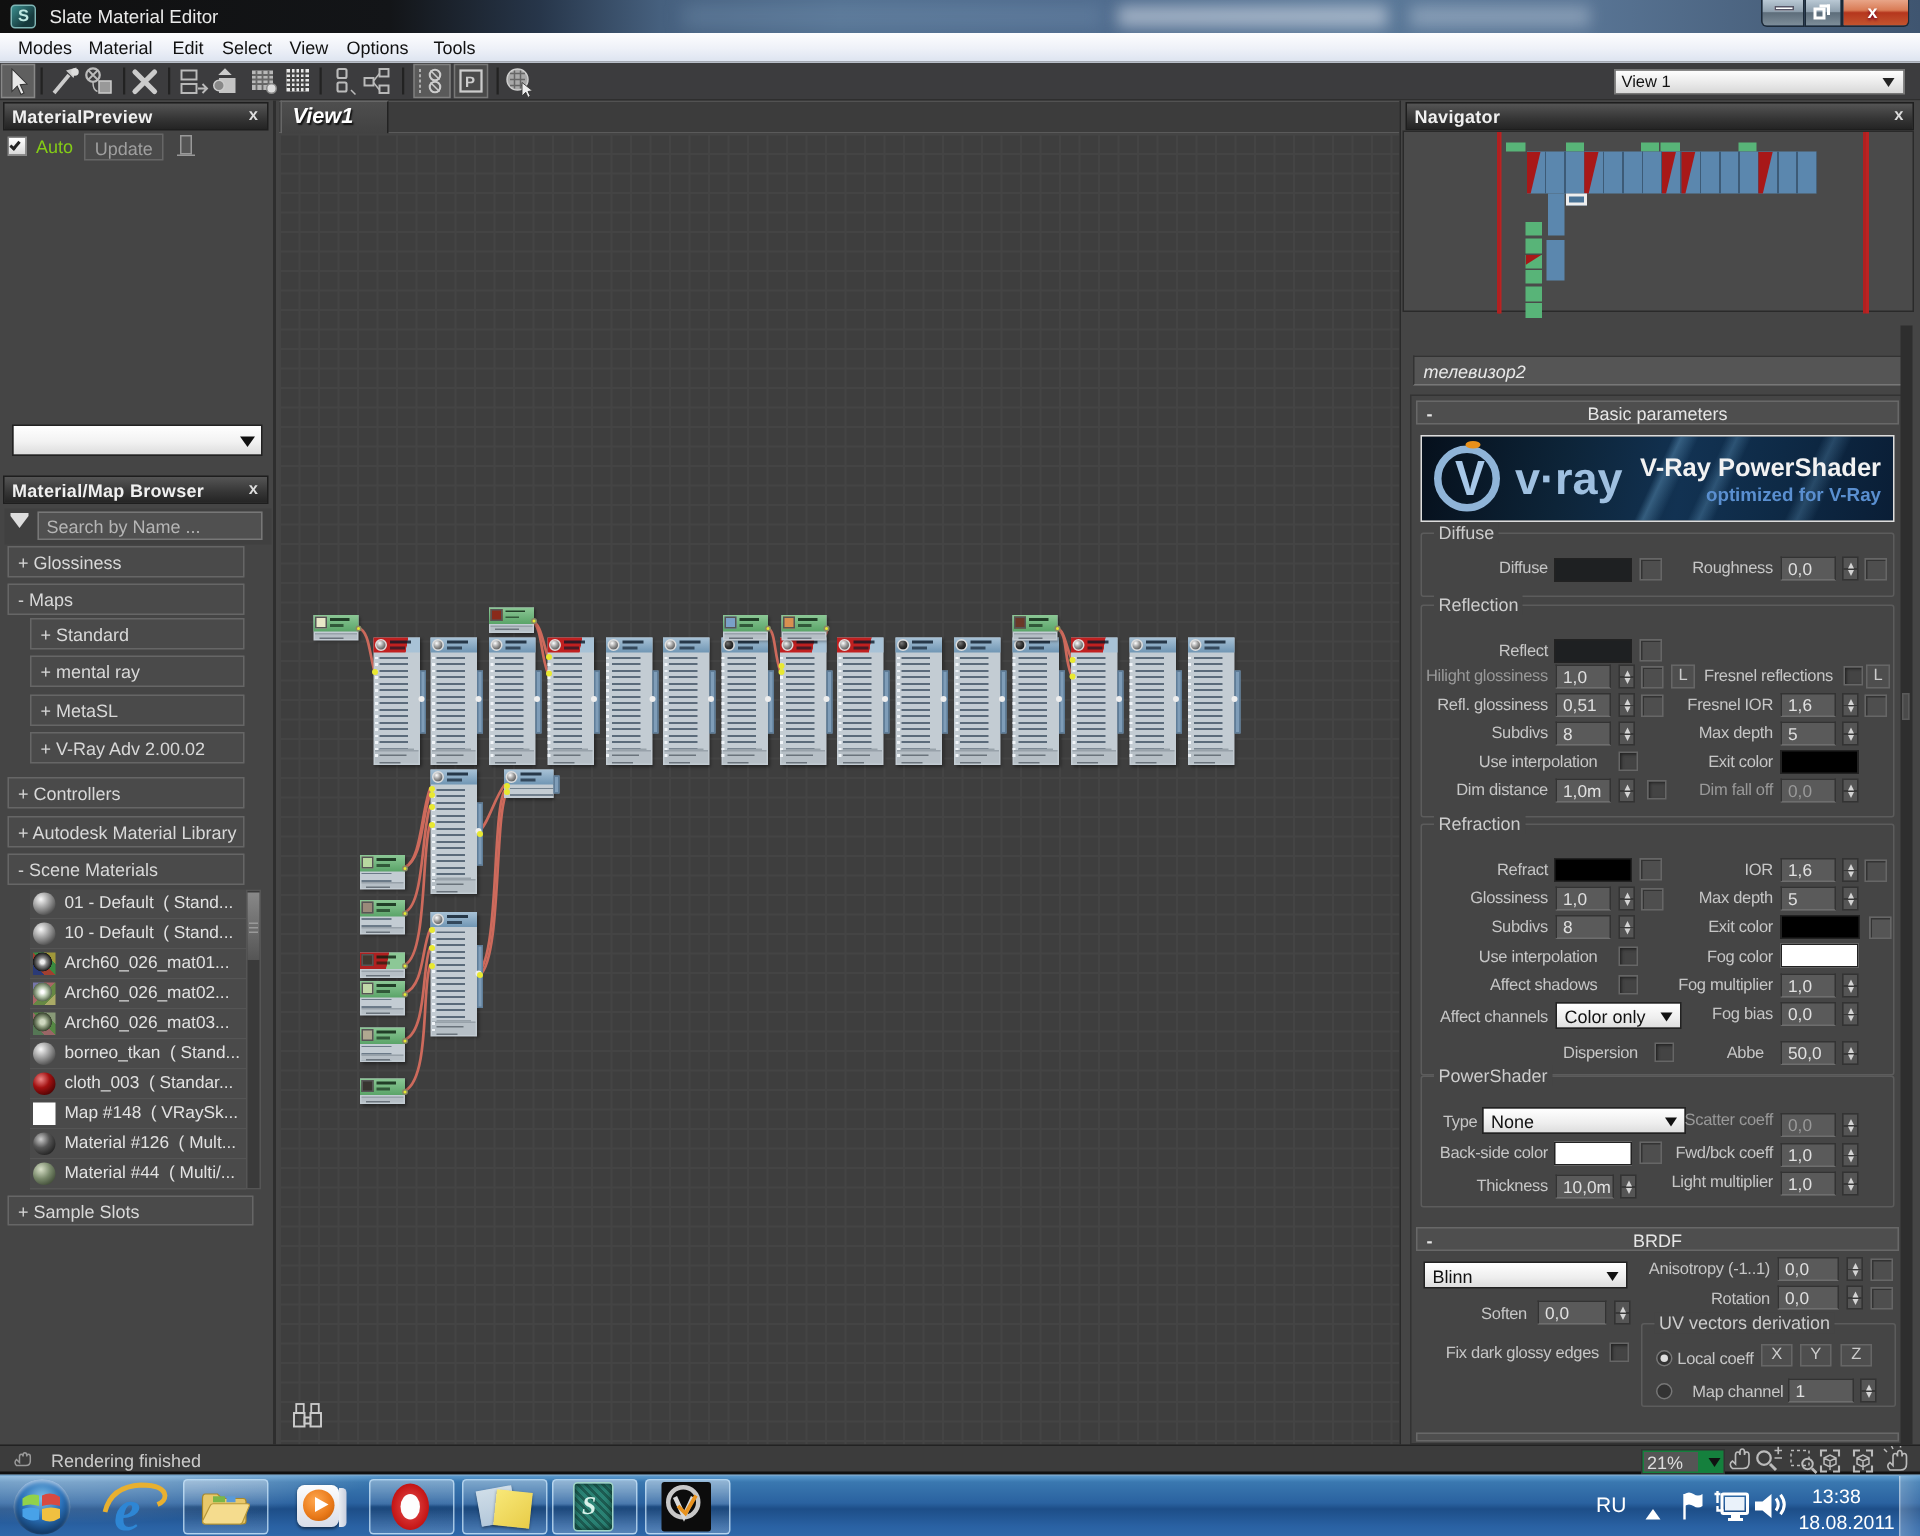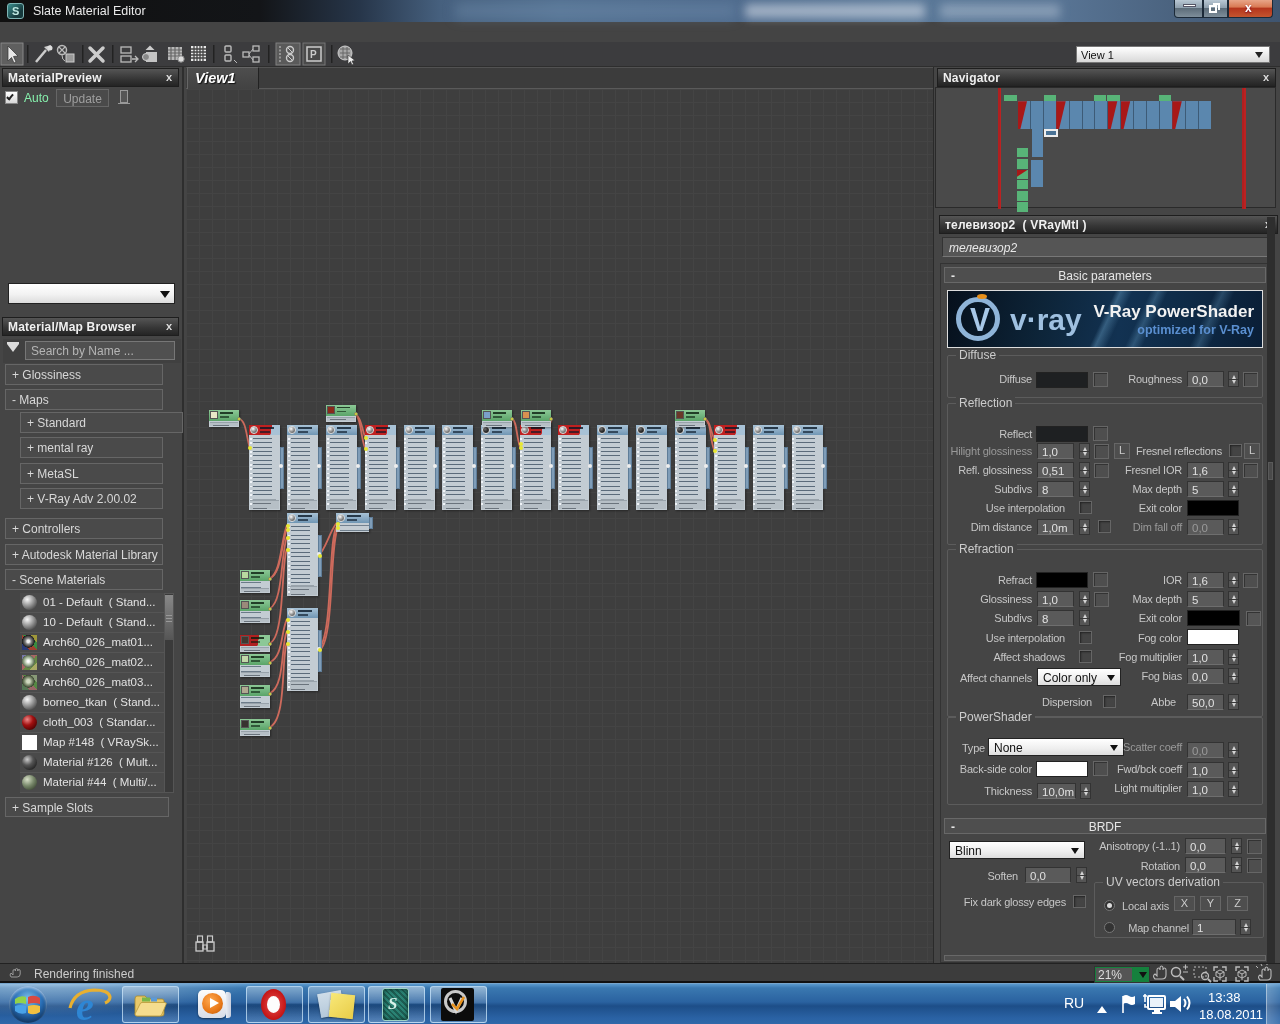--- a/index.html
+++ b/index.html
@@ -172,20 +172,29 @@
           <span></span>
         </div>
       <div id="wb2" class="wbtn">
           <span></span>
           <i style="position:absolute;left:9px;top:3px;width:7px;height:7px;border:2px solid #fff;border-left:none;border-bottom:none"></i>
         </div>
       <div id="wb3" class="wbtn">
           <span>x</span>
         </div>
     </div>
+  </div>
+  <div id="menubar" class="abs">
+    <span style="left:12px">Modes</span>
+    <span style="left:59px">Material</span>
+    <span style="left:115px">Edit</span>
+    <span style="left:148px">Select</span>
+    <span style="left:193px">View</span>
+    <span style="left:231px">Options</span>
+    <span style="left:289px">Tools</span>
   </div>
   <div id="toolbar" class="abs">
       <svg width="380" height="25" style="position:absolute;left:0;top:0">
 <rect x="1" y="1" width="22" height="22" fill="#5f5f5f" stroke="#888"></rect>
 <path d="M8,4 L8,19 L11.5,15.5 L14,21 L16,20 L13.5,14.5 L18,14 Z" fill="#e8e8e8" stroke="#333" stroke-width="0.7"></path>
 <rect x="27" y="3" width="1.5" height="18" fill="#222"></rect>
 <path d="M36,20 L46,8" stroke="#ccc" stroke-width="2.5"></path>
         <path d="M44,5 L49,10 L51,3 Z" fill="#ccc"></path>
         <circle cx="50" cy="6" r="2.5" fill="#ddd"></circle>
 <circle cx="62" cy="8" r="4.5" fill="none" stroke="#bbb" stroke-width="1.5"></circle>
@@ -235,21 +244,21 @@
     </div>
 
   <div id="main" class="abs">
     <div id="leftcol" class="abs">
       <div class="phead" style="top:1px">
           <i>MaterialPreview</i>
           <b>x</b>
         </div>
       <div class="abs" style="left:5px;top:24px;width:13px;height:13px;background:linear-gradient(#fff,#d8d8d8);border:1px solid #888"></div>
       <div class="abs" style="left:8px;top:26px;width:4px;height:7px;border:solid #222;border-width:0 2px 2px 0;transform:rotate(40deg)"></div>
-      <div class="abs" style="left:24px;top:24px;color:#86efac;font-size:12px">Auto</div>
+      <div class="abs" style="left:24px;top:24px;color:#84cc16;font-size:12px">Auto</div>
       <div class="abs" style="left:56px;top:22px;width:53px;height:18px;background:#4a4a4a;border:1px solid #666;color:#9f9f9f;font-size:12px;text-align:center;padding-top:2px">Update</div>
       <div class="abs" style="left:120px;top:23px;width:8px;height:13px;border:1px solid #999;background:#555"></div>
       <div class="abs" style="left:118px;top:36px;width:12px;height:1px;background:#999"></div>
       <div class="abs" style="left:8px;top:216px;width:167px;height:21px;background:linear-gradient(#ffffff,#f2f2f2 55%,#dcdcdc);border:1px solid #222"></div>
       <div class="abs" style="left:160px;top:224px;width:0;height:0;border:5px solid transparent;border-top:7px solid #111"></div>
 
       <div class="phead" style="top:250px">
           <i>Material/Map Browser</i>
           <b>x</b>
         </div>
@@ -259,21 +268,21 @@
       <div class="abs" style="left:25px;top:274px;width:150px;height:19px;background:#505050;border:1px solid #777;color:#b5b5b5;font-size:12px">
           <span style="position:absolute;left:5px;top:2px">Search by Name ...</span>
         </div>
 
       <div class="titem" style="left:5px;top:297px;width:158px;height:21px">
           <span>+ Glossiness</span>
         </div>
       <div class="titem" style="left:5px;top:322px;width:158px;height:21px">
           <span>- Maps</span>
         </div>
-      <div class="titem" style="left:20px;top:345px;width:163px;height:21px">
+      <div class="titem" style="left:20px;top:345px;width:143px;height:21px">
           <span>+ Standard</span>
         </div>
       <div class="titem" style="left:20px;top:370px;width:143px;height:21px">
           <span>+ mental ray</span>
         </div>
       <div class="titem" style="left:20px;top:396px;width:143px;height:21px">
           <span>+ MetaSL</span>
         </div>
       <div class="titem" style="left:20px;top:421px;width:143px;height:21px">
           <span>+ V-Ray Adv 2.00.02</span>
@@ -677,24 +686,20 @@
             <div class="abs" style="left:81px;top:71.2px;width:11px;height:9.5px;background:#58b478"></div>
             <div class="abs" style="left:81px;top:81.6px;width:11px;height:9.5px;background:#58b478"></div>
             <div class="abs" style="left:81px;top:81.6px;width:11px;height:9.5px;background:#a81818;clip-path:polygon(0 0,100% 0,0 75%)"></div>
             <div class="abs" style="left:81px;top:91.7px;width:11px;height:9.5px;background:#58b478"></div>
             <div class="abs" style="left:81px;top:103.4px;width:11px;height:9.5px;background:#58b478"></div>
             <div class="abs" style="left:81px;top:114px;width:11px;height:9.5px;background:#58b478"></div>
           </div>
       </div>
 
       <div id="parampanel">
-        <div class="phead" style="left:3px;top:0;width:339px">
-            <i>телевизор2&nbsp; ( VRayMtl )</i>
-            <b>x</b>
-          </div>
         <div id="matname">
             <span>телевизор2</span>
           </div>
         <div class="abs" style="left:4px;top:48px;width:334px;height:700px;border:1px solid #333;background:#454545"></div>
 
         <div class="rollout" style="top:52px"><u>-</u><span>Basic parameters</span></div>
 
         <div class="abs" id="vraybanner" style="left:11px;top:75px;width:316px;height:58px;border:1px solid #ddd;background:linear-gradient(100deg,#06101c 0%,#0d2438 30%,#123252 55%,#0e2a46 75%,#0a1e36 100%);overflow:hidden">
           <div class="abs" style="left:90px;top:-20px;width:150px;height:100px;background:linear-gradient(115deg,transparent 44%,rgba(120,180,220,.35) 47%,transparent 53%,transparent 62%,rgba(120,180,220,.28) 66%,transparent 71%)"></div>
           <div class="abs" style="left:210px;top:-20px;width:120px;height:100px;background:linear-gradient(115deg,transparent 40%,rgba(120,180,220,.25) 45%,transparent 52%)"></div>
@@ -900,21 +905,21 @@
         <div class="plabel" style="right:261px;top:655px;white-space:nowrap">Soften</div>
         <div class="pfield" style="left:89px;top:652px;width:46px">
               <span>0,0</span>
             </div>
         <div class="spin" style="left:140px;top:652px"></div>
         <div class="group" style="left:158px;top:667px;width:170px;height:56px">
               <em>UV vectors derivation</em>
             </div>
         <div class="abs" style="left:168px;top:685px;width:11px;height:11px;border-radius:50%;background:#333;border:1px solid #777"></div>
         <div class="abs" style="left:171px;top:688px;width:5px;height:5px;border-radius:50%;background:#ddd"></div>
-        <div class="plabel" style="right:110px;top:685px;white-space:nowrap;text-align:left">Local axis</div>
+        <div class="plabel" style="right:110px;top:685px;white-space:nowrap;text-align:left">Local coeff</div>
         <div class="lbtn" style="left:238px;top:681px;width:21px;height:15px">X</div>
         <div class="lbtn" style="left:264px;top:681px;width:21px;height:15px">Y</div>
         <div class="lbtn" style="left:291px;top:681px;width:21px;height:15px">Z</div>
         <div class="abs" style="left:168px;top:707px;width:11px;height:11px;border-radius:50%;background:#333;border:1px solid #777"></div>
         <div class="plabel" style="right:90px;top:707px;white-space:nowrap;text-align:left">Map channel</div>
         <div class="pfield" style="left:256px;top:704px;width:44px">
               <span>1</span>
             </div>
         <div class="spin" style="left:304px;top:704px"></div>
         <div class="plabel" style="right:213px;top:681px;white-space:nowrap">Fix dark glossy edges</div>

